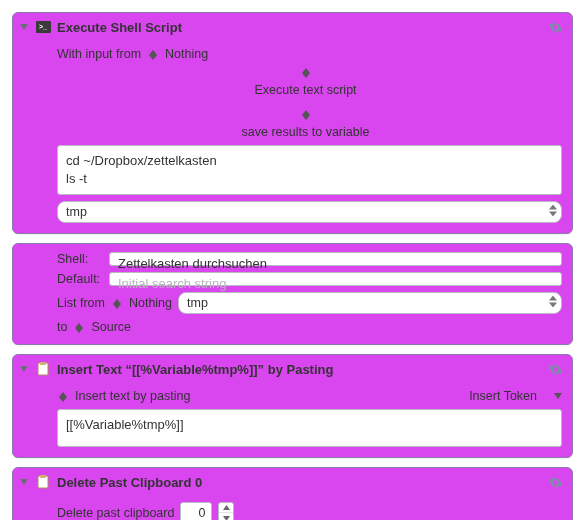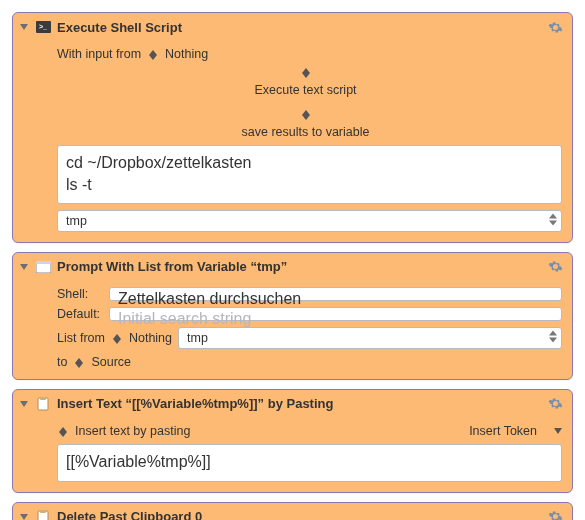--- a/index.html
+++ b/index.html
@@ -9,21 +9,21 @@
     background: #fff;
     font-family: -apple-system, "Helvetica Neue", Arial, sans-serif;
     font-size: 12.5px;
     color: #333;
     width: 585px;
   }
   .action {
     border: 1.5px solid #8b79ad;
     border-radius: 6px;
     margin-bottom: 9px;
-    background: #fdba74;
+    background: #d946ef;
     box-shadow: 0 1px 2px rgba(0,0,0,0.05);
   }
   .action-header {
     display: flex;
     align-items: center;
     padding: 5px 8px 3px 6px;
     gap: 6px;
     font-weight: 600;
   }
   .action-body {
@@ -68,40 +68,40 @@
     position: relative;
     top: 1px;
   }
   .updown svg { display:block; }
   .bold { font-weight: 400; }
   .textarea, .input {
     background: #fff;
     border: 1px solid #b9b9c1;
     border-radius: 3px;
     font-family: inherit;
-    font-size: 16px;
+    font-size: 13px;
     color: #333;
   }
   .textarea {
     width: 100%;
     min-height: 44px;
     padding: 6px 8px;
     white-space: pre-wrap;
     line-height: 1.4;
   }
   .input {
     height: 14px;
     padding: 2px 8px;
     line-height: 18px;
   }
   .input.placeholder { color: #b6b6bc; }
   .select {
     background: #fff;
     border: 1px solid #b9b9c1;
-    border-radius: 3px;
+    border-radius: 8px;
     height: 22px;
     padding: 0 22px 0 8px;
     display: inline-flex;
     align-items: center;
     position: relative;
     cursor: default;
   }
   .select .sel-arrows {
     position: absolute;
     right: 4px;
@@ -207,39 +207,20 @@
               <polygon points="0,5 8,5 4,0" fill="#777"></polygon>
               <polygon points="0,7 8,7 4,12" fill="#777"></polygon>
             </svg>
         </span>
       </div>
     </div>
   </div>
 </div>
 
 <div class="action">
-  <div class="action-header">
-    <span class="disclosure">
-      <svg width="8" height="8">
-          <polygon points="0,0 8,0 4,6" fill="#6d6d78"></polygon>
-        </svg>
-    </span>
-    <span class="icon-box">
-      <svg width="15" height="12">
-          <rect width="15" height="12" rx="1" fill="#fff" stroke="#888"></rect>
-          <rect width="15" height="3" fill="#c9d6e8"></rect>
-        </svg>
-    </span>
-    <span class="title-text">Prompt With List from Variable “tmp”</span>
-    <span class="gear">
-      <svg width="15" height="15" viewBox="0 0 24 24">
-          <path fill="#7a8ea9" d="M12 8a4 4 0 1 0 0 8 4 4 0 0 0 0-8zm9 4a7 7 0 0 1-.1 1.2l2.1 1.6-2 3.4-2.5-1a7 7 0 0 1-2 .1l-.4 2.7h-4l-.4-2.7a7 7 0 0 1-2-.1l-2.5 1-2-3.4 2.1-1.6A7 7 0 0 1 3 12a7 7 0 0 1 .1-1.2L1 9.2l2-3.4 2.5 1a7 7 0 0 1 2-.1L7.9 4h4l.4 2.7a7 7 0 0 1 2 .1l2.5-1 2 3.4-2.1 1.6A7 7 0 0 1 21 12z"></path>
-        </svg>
-    </span>
-  </div>
   <div class="action-body">
     <div class="row">
       <span style="width:46px">Shell:</span>
       <div class="input flex1">Zettelkasten durchsuchen</div>
     </div>
     <div class="row">
       <span style="width:46px">Default:</span>
       <div class="input flex1 placeholder">Initial search string</div>
     </div>
     <div class="row">
@@ -337,20 +318,21 @@
     </span>
     <span class="title-text">Delete Past Clipboard 0</span>
     <span class="gear">
       <svg width="15" height="15" viewBox="0 0 24 24">
           <path fill="#7a8ea9" d="M12 8a4 4 0 1 0 0 8 4 4 0 0 0 0-8zm9 4a7 7 0 0 1-.1 1.2l2.1 1.6-2 3.4-2.5-1a7 7 0 0 1-2 .1l-.4 2.7h-4l-.4-2.7a7 7 0 0 1-2-.1l-2.5 1-2-3.4 2.1-1.6A7 7 0 0 1 3 12a7 7 0 0 1 .1-1.2L1 9.2l2-3.4 2.5 1a7 7 0 0 1 2-.1L7.9 4h4l.4 2.7a7 7 0 0 1 2 .1l2.5-1 2 3.4-2.1 1.6A7 7 0 0 1 21 12z"></path>
         </svg>
     </span>
   </div>
   <div class="action-body" style="padding-bottom:12px">
     <div class="row">
+      <span>Delete past clipboard</span>
       <span class="num-input">0</span>
       <span class="spinner">
         <div>
             <svg width="7" height="5">
               <polygon points="0,5 7,5 3.5,0" fill="#666"></polygon>
             </svg>
           </div>
         <div>
             <svg width="7" height="5">
               <polygon points="0,0 7,0 3.5,5" fill="#666"></polygon>

